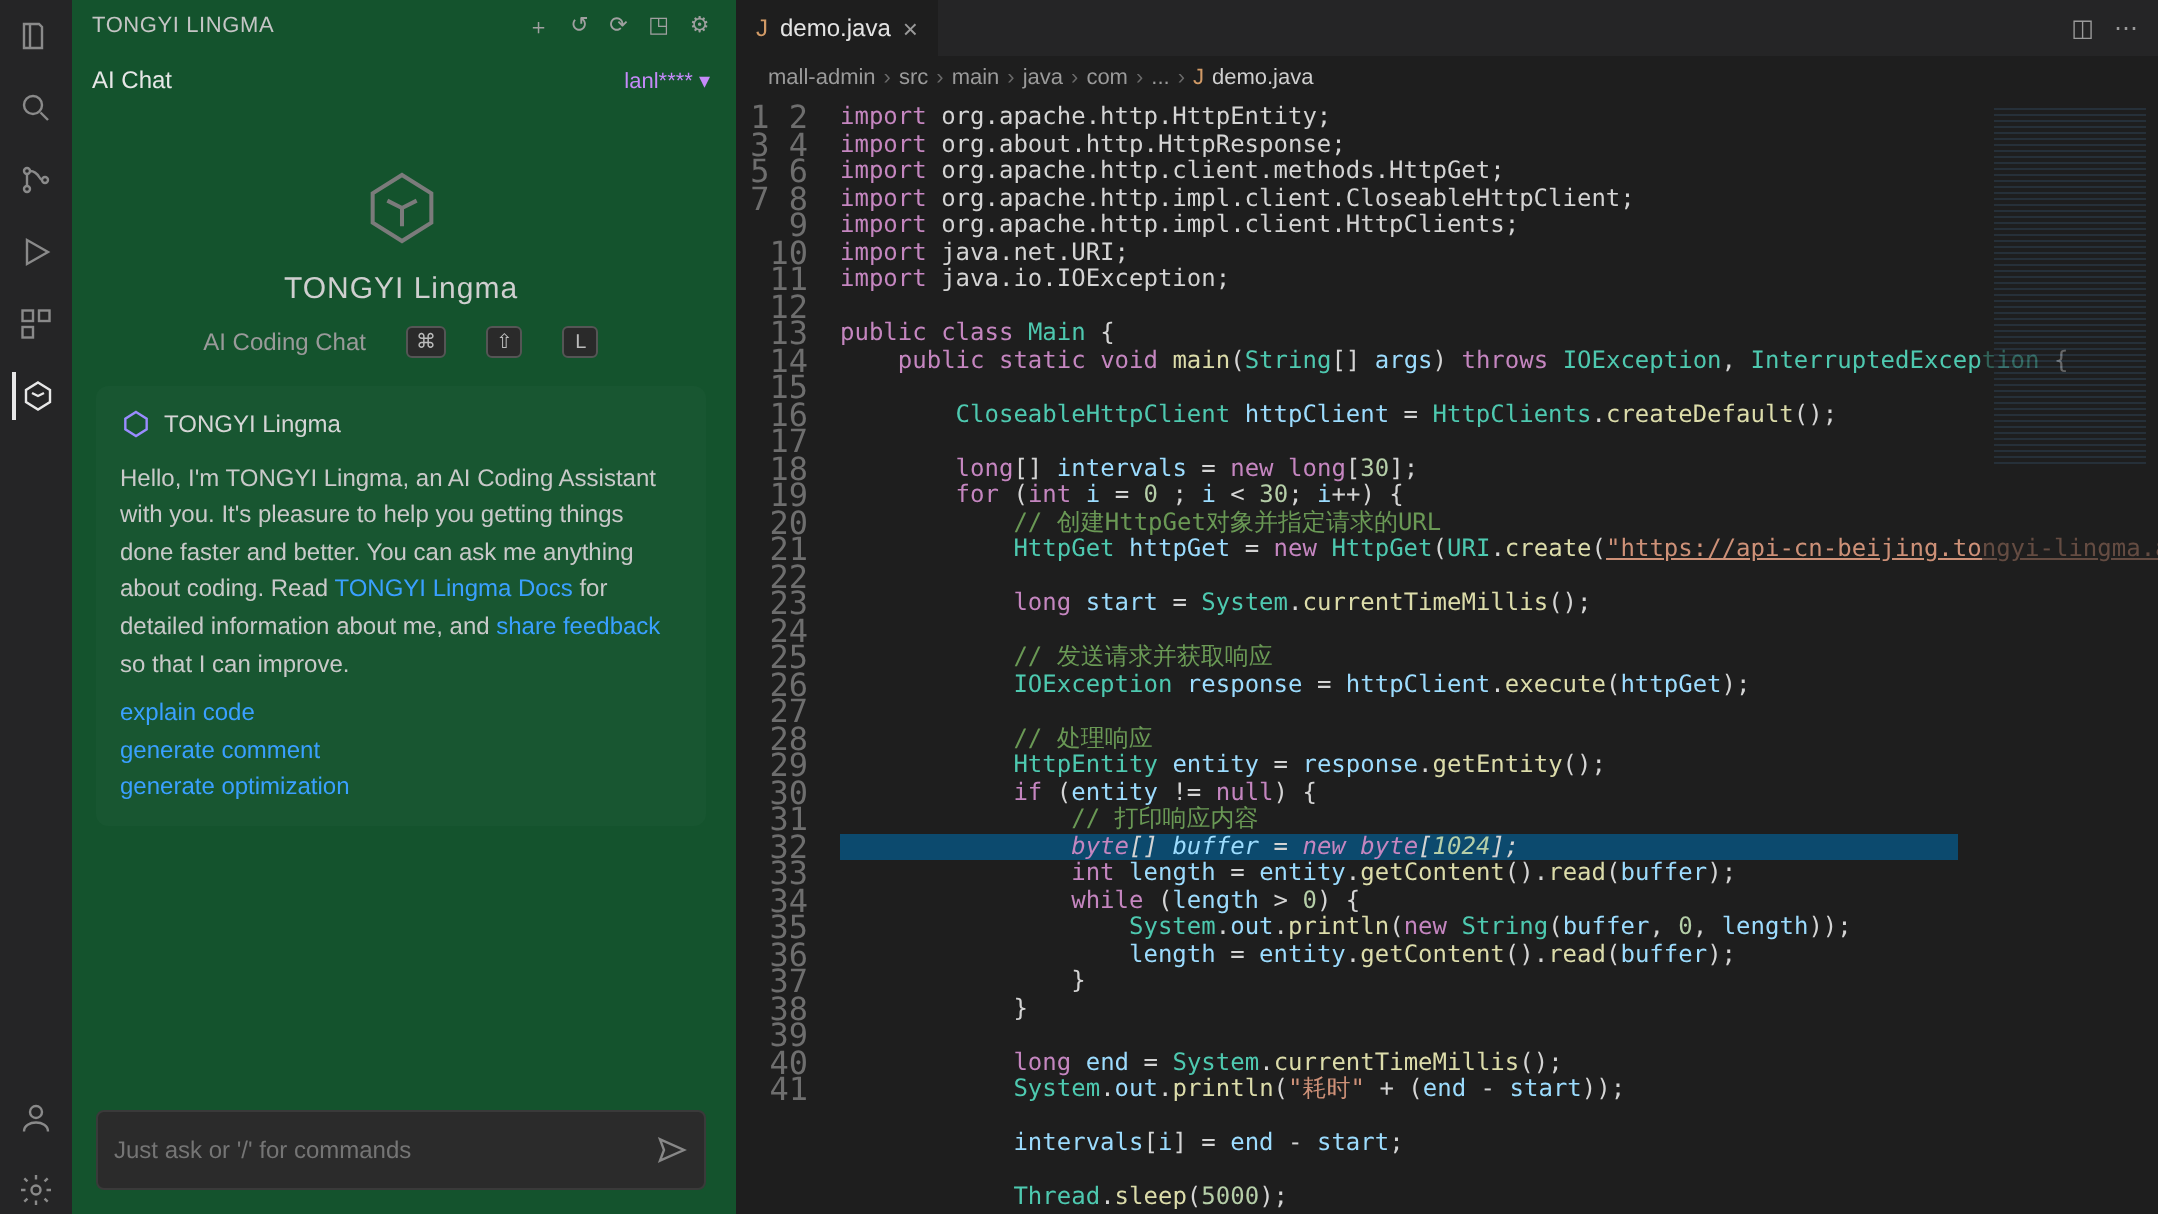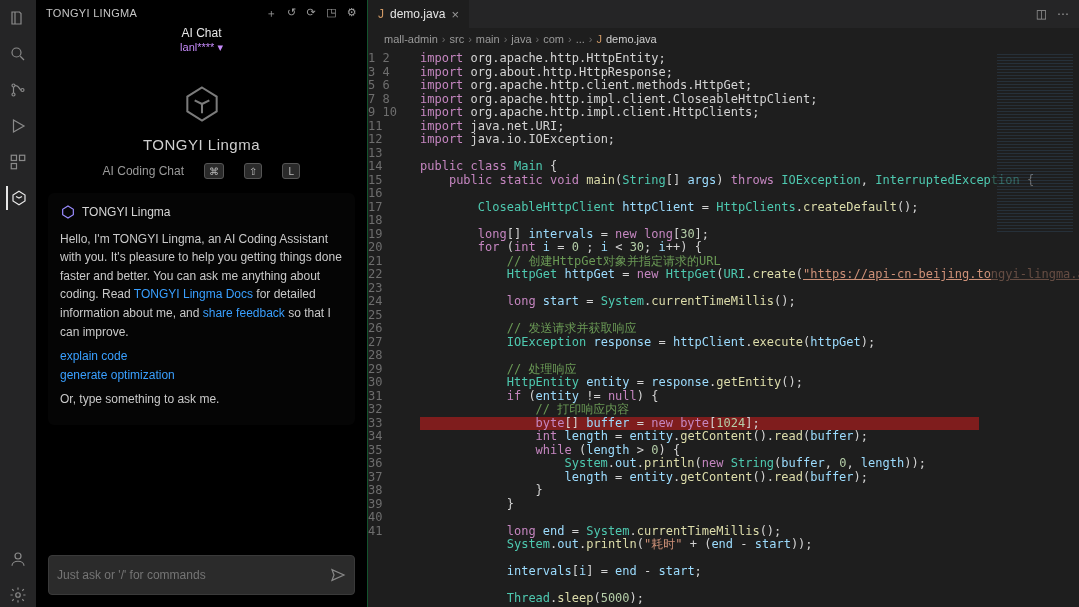--- a/index.html
+++ b/index.html
@@ -19,33 +19,33 @@
   .activity-bar .act-icon {
     width:24px; height:24px; color:#8a8a8a;
     display:flex; align-items:center; justify-content:center;
     cursor:pointer;
   }
   .activity-bar .act-icon.active { color:#e7e7e7; border-left:2px solid #e7e7e7; }
   .activity-bar .spacer { flex:1; }
 
   
   .side-panel {
-    width:332px; height:100%; background:#000000;
-    display:flex; flex-direction:column; border-right:1px solid #14532d;
+    width:332px; height:100%; background:#14532d;
+    display:flex; flex-direction:column; border-right:3px solid #14532d;
   }
   .panel-title {
     height:26px; display:flex; align-items:center; justify-content:space-between;
     padding:0 10px; font-size:11px; color:#c5c5c5; letter-spacing:.3px;
   }
   .panel-title .icons { display:flex; gap:10px; color:#a0a0a0; }
   .panel-title .icons span { cursor:pointer; }
 
   .side-tabs {
     height:28px; display:flex; align-items:center; padding:0 10px;
-    justify-content:space-between; font-size:12px;flex-direction:column;
+    justify-content:space-between; font-size:12px;
   }
   .side-tabs .tab { color:#e7e7e7; }
   .side-tabs .user { color:#c58af9; font-size:11px; }
 
   .hero {
     flex:0 0 auto;
     display:flex; flex-direction:column; align-items:center;
     padding:28px 0 14px 0; gap:10px;
   }
   .hero .logo {
@@ -102,22 +102,22 @@
     height:22px; display:flex; align-items:center; gap:4px;
     padding:0 16px; font-size:11px; color:#9a9a9a;
   }
   .breadcrumb .sep { color:#6b6b6b; }
   .breadcrumb .last { color:#cfcfcf; }
   .breadcrumb .fi { color:#d19a66; }
 
   .code-wrap { flex:1; position:relative; overflow:hidden;}
   .gutter {
     position:absolute; left:0; top:0; bottom:0; width:44px;
-    text-align:left; padding:2px 8px 0 0; color:#6e6e6e;
-    font-family:Consolas,Menlo,monospace; font-size:12px; line-height:13.5px;
+    text-align:right; padding:2px 8px 0 0; color:#6e6e6e;
+    font-family:Consolas,Menlo,monospace; font-size:16px; line-height:13.5px;
     user-select:none;
   }
   .code {
     position:absolute; left:44px; right:100px; top:0; bottom:0;
     padding:2px 0 0 8px;
     font-family:Consolas,Menlo,monospace; font-size:12px; line-height:13.5px;
     white-space:pre; color:#d4d4d4;
   }
   .minimap {
     position:absolute; right:0; top:0; bottom:0; width:88px;
@@ -133,21 +133,21 @@
   
   .tk-kw  { color:#c586c0; }   
   .tk-ns  { color:#d4d4d4; }
   .tk-type{ color:#4ec9b0; }
   .tk-fn  { color:#dcdcaa; }
   .tk-str { color:#ce9178; text-decoration:underline;}
   .tk-str-nolink { color:#ce9178; }
   .tk-num { color:#b5cea8; }
   .tk-var { color:#9cdcfe; }
   .tk-cmt { color:#6a9955; }
-  .hl-line { background:#7f1d1d; display:inline-block; width:100%;}
+  .hl-line { background:#0c4a6e; display:inline-block; width:100%;font-style:italic;}
 
   svg { display:block; }
 </style>
 </head>
 <body>
 
 <div class="activity-bar">
   <div class="act-icon">
     <svg viewBox="0 0 24 24" width="18" height="18" fill="none" stroke="currentColor" stroke-width="1.6">
         <path d="M4 4h10l2 2v14H4z"></path>
@@ -241,22 +241,22 @@
           <svg viewBox="0 0 24 24" width="16" height="16" fill="none" stroke="#9a8cff" stroke-width="1.8">
               <path d="M12 3l8 5v8l-8 5-8-5V8z"></path>
             </svg>
         </span>
         <span>TONGYI Lingma</span>
       </div>
       <p>
         <span>Hello, I'm TONGYI Lingma, an AI Coding Assistant with you. It's pleasure to help you getting things done faster and better. You can ask me anything about coding. Read </span><a>TONGYI Lingma Docs</a><span> for detailed information about me, and </span><a>share feedback</a><span> so that I can improve.</span>
       </p>
       <a class="cmd">explain code</a>
+      <a class="cmd">generate comment</a>
       <a class="cmd">generate optimization</a>
-      <p style="margin-top:6px">Or, type something to ask me.</p>
     </div>
   </div>
 
   <div class="input-row">
     <input placeholder="Just ask or '/' for commands" style="">
     <span class="send">
       <svg viewBox="0 0 24 24" width="16" height="16" fill="none" stroke="currentColor" stroke-width="1.8">
           <path d="M3 20l18-8L3 4l3 8z"></path>
         </svg>
     </span>

